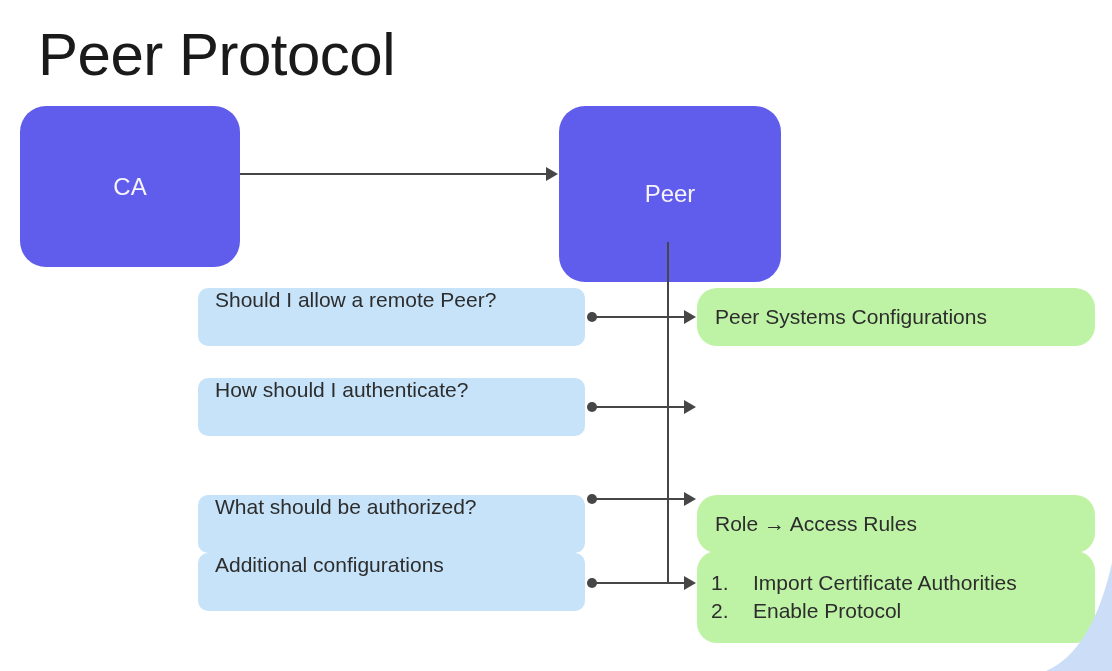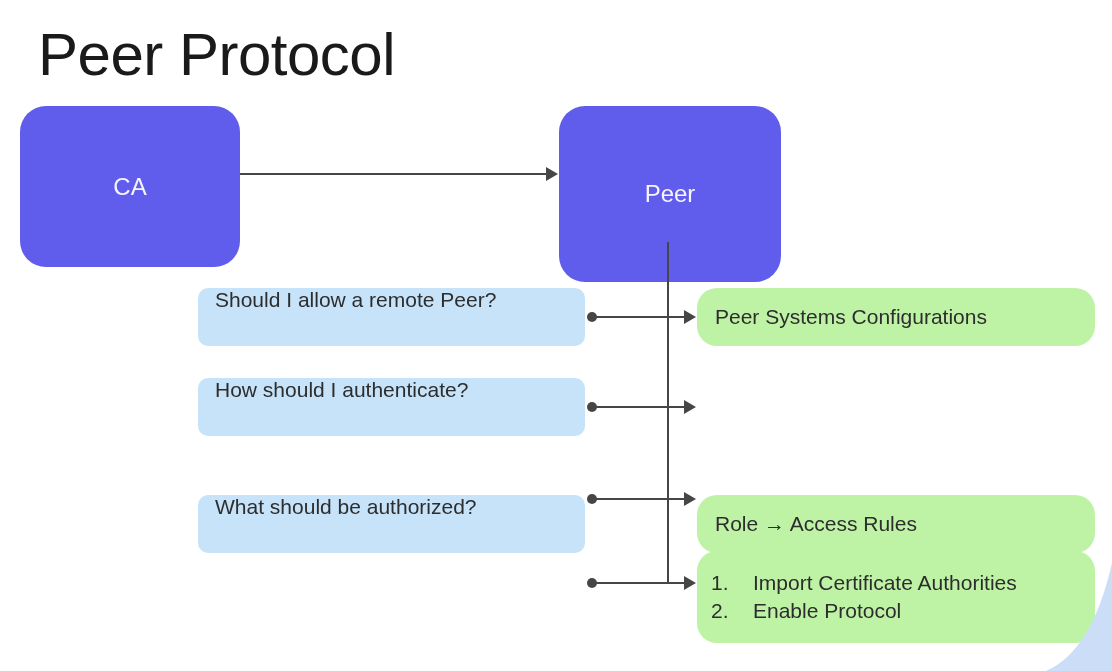--- a/index.html
+++ b/index.html
@@ -82,20 +82,23 @@
 
   <div class="q-box row1">
     <span>Should I allow a remote Peer?</span>
   </div>
   <div class="q-box row2">
     <span>How should I authenticate?</span>
   </div>
   <div class="q-box row3">
     <span>What should be authorized?</span>
   </div>
+  <div class="q-box q-row4">
+    <span>Additional configurations</span>
+  </div>
 
   <div class="a-box row1">
     <span>Peer Systems Configurations</span>
   </div>
   <div class="a-box row3">
     <span>Role → Access Rules</span>
   </div>
   <div class="a-box tall">
     <div class="li-row">
       <span class="li-marker">1.</span>

